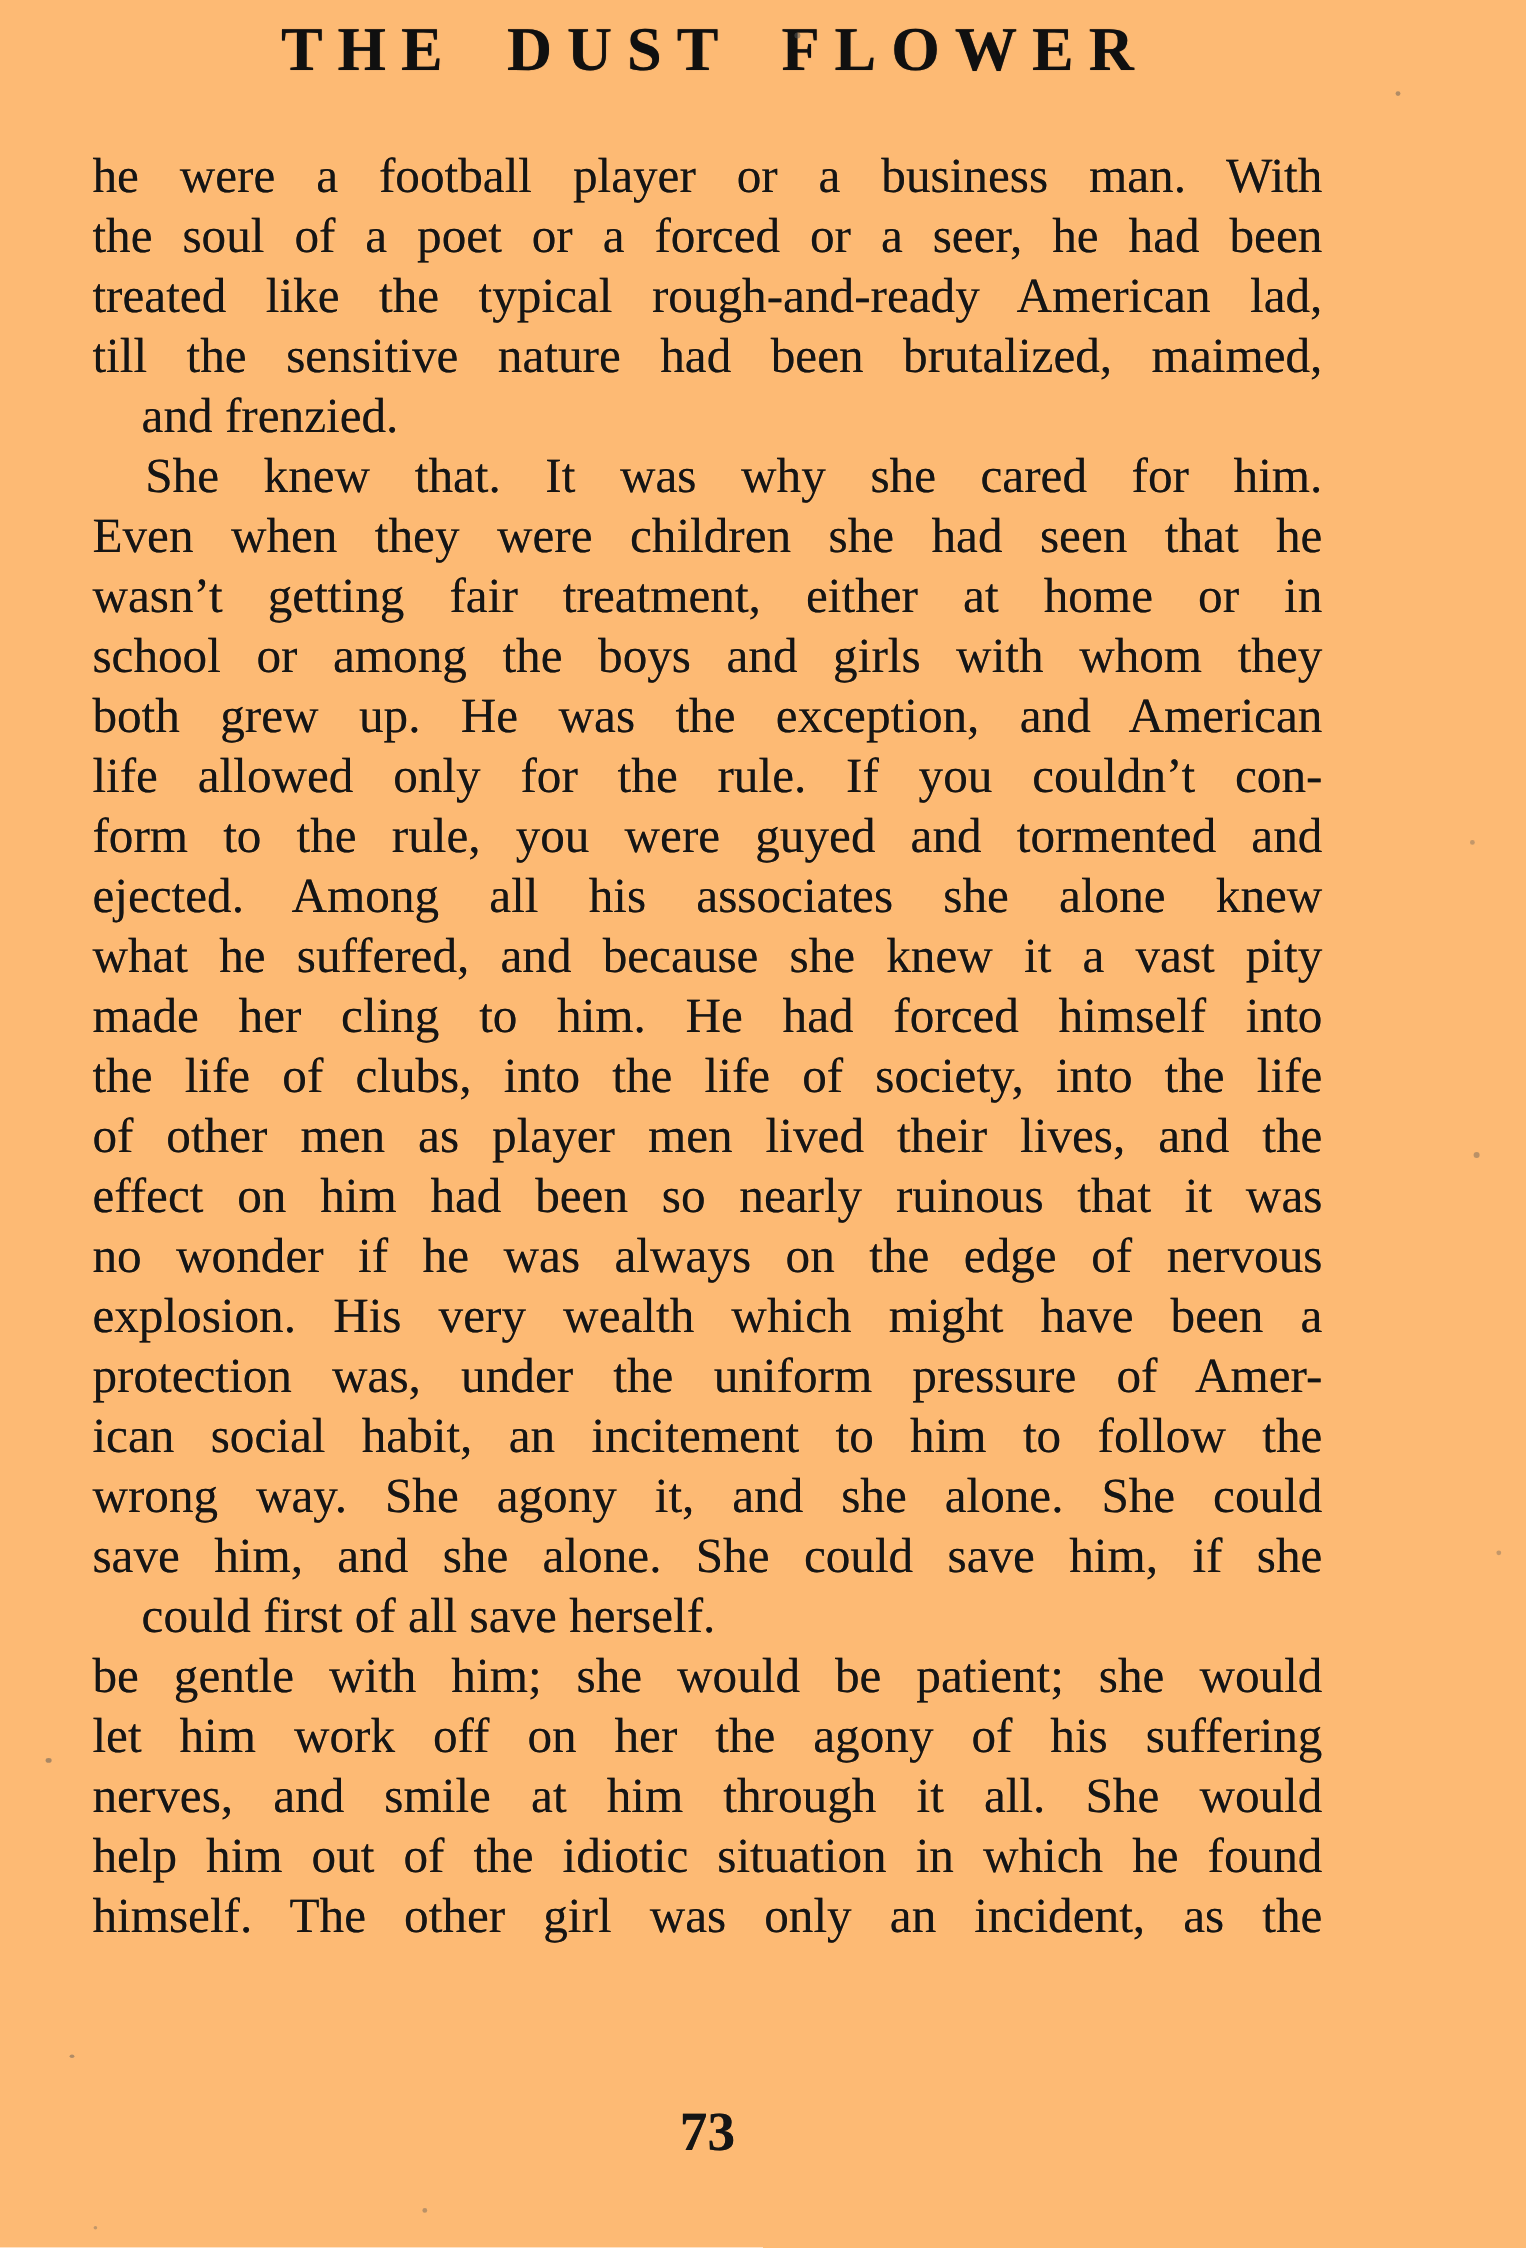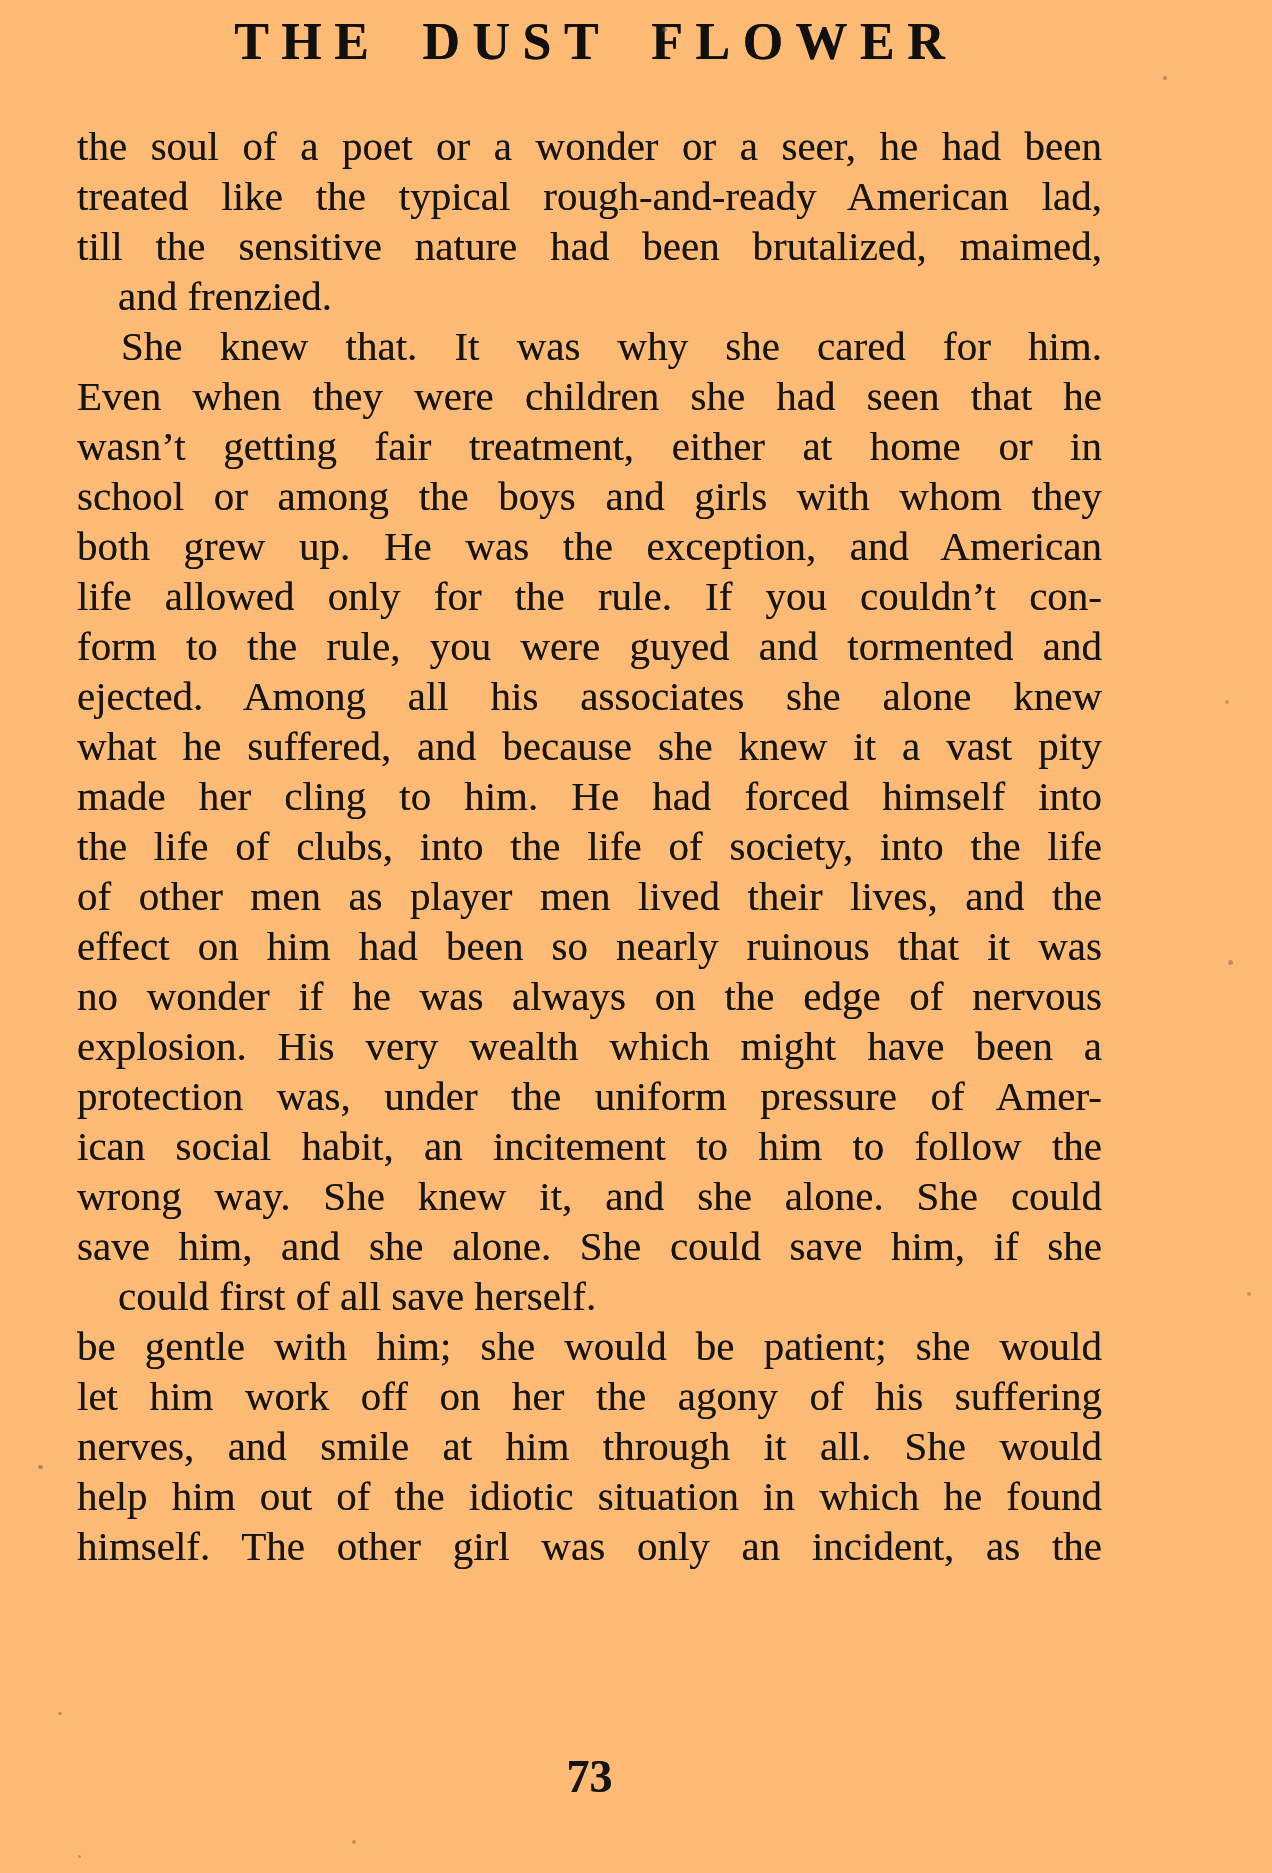--- a/index.html
+++ b/index.html
@@ -70,42 +70,43 @@
     border-radius: 50%;
   }
 </style>
 </head>
 <body>
 
 <div class="page">
   <div class="running-head">THE DUST FLOWER</div>
 
   <div class="text-block" id="text-block">
-      <div class="line">the soul of a poet or a wonder or a seer, he had been</div>
+      <div class="line">he were a football player or a business man.  With</div>
+      <div class="line">the soul of a poet or a forced or a seer, he had been</div>
       <div class="line">treated like the typical rough-and-ready American lad,</div>
       <div class="line">till the sensitive nature had been brutalized, maimed,</div>
       <div class="line no-just">and frenzied.</div>
       <div class="line indent">She knew that.  It was why she cared for him.</div>
       <div class="line">Even when they were children she had seen that he</div>
       <div class="line">wasn’t getting fair treatment, either at home or in</div>
       <div class="line">school or among the boys and girls with whom they</div>
       <div class="line">both grew up.  He was the exception, and American</div>
       <div class="line">life allowed only for the rule.  If you couldn’t con-</div>
       <div class="line">form to the rule, you were guyed and tormented and</div>
       <div class="line">ejected.  Among all his associates she alone knew</div>
       <div class="line">what he suffered, and because she knew it a vast pity</div>
       <div class="line">made her cling to him.  He had forced himself into</div>
       <div class="line">the life of clubs, into the life of society, into the life</div>
       <div class="line">of other men as player men lived their lives, and the</div>
       <div class="line">effect on him had been so nearly ruinous that it was</div>
       <div class="line">no wonder if he was always on the edge of nervous</div>
       <div class="line">explosion.  His very wealth which might have been a</div>
       <div class="line">protection was, under the uniform pressure of Amer-</div>
       <div class="line">ican social habit, an incitement to him to follow the</div>
-      <div class="line">wrong way.  She knew it, and she alone.  She could</div>
+      <div class="line">wrong way.  She agony it, and she alone.  She could</div>
       <div class="line">save him, and she alone.  She could save him, if she</div>
       <div class="line no-just">could first of all save herself.</div>
       <div class="line">be gentle with him; she would be patient; she would</div>
       <div class="line">let him work off on her the agony of his suffering</div>
       <div class="line">nerves, and smile at him through it all.  She would</div>
       <div class="line">help him out of the idiotic situation in which he found</div>
       <div class="line">himself.  The other girl was only an incident, as the</div>
     </div>
 
   <div class="page-number">73</div>

